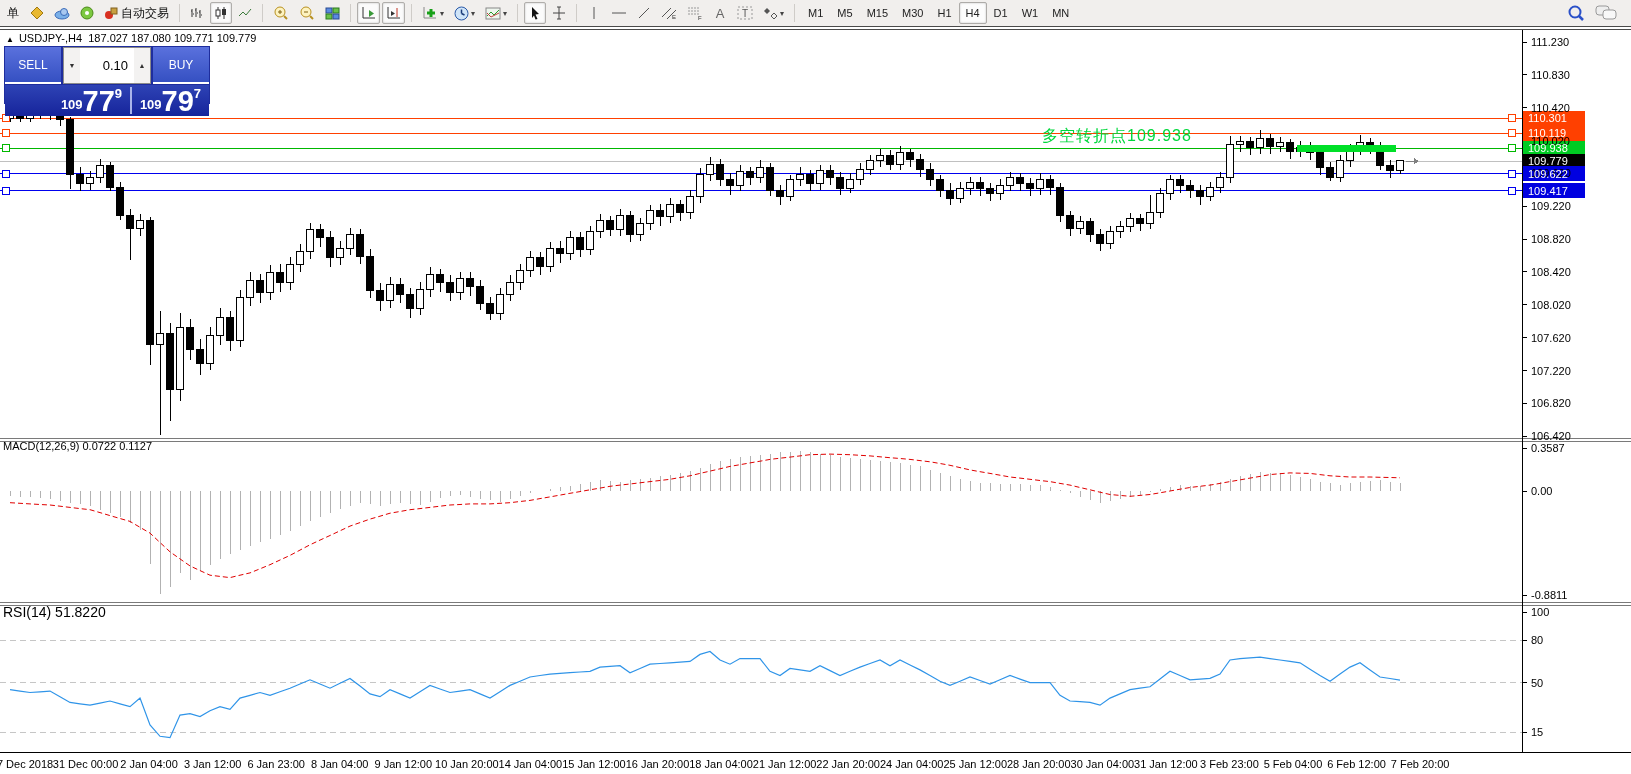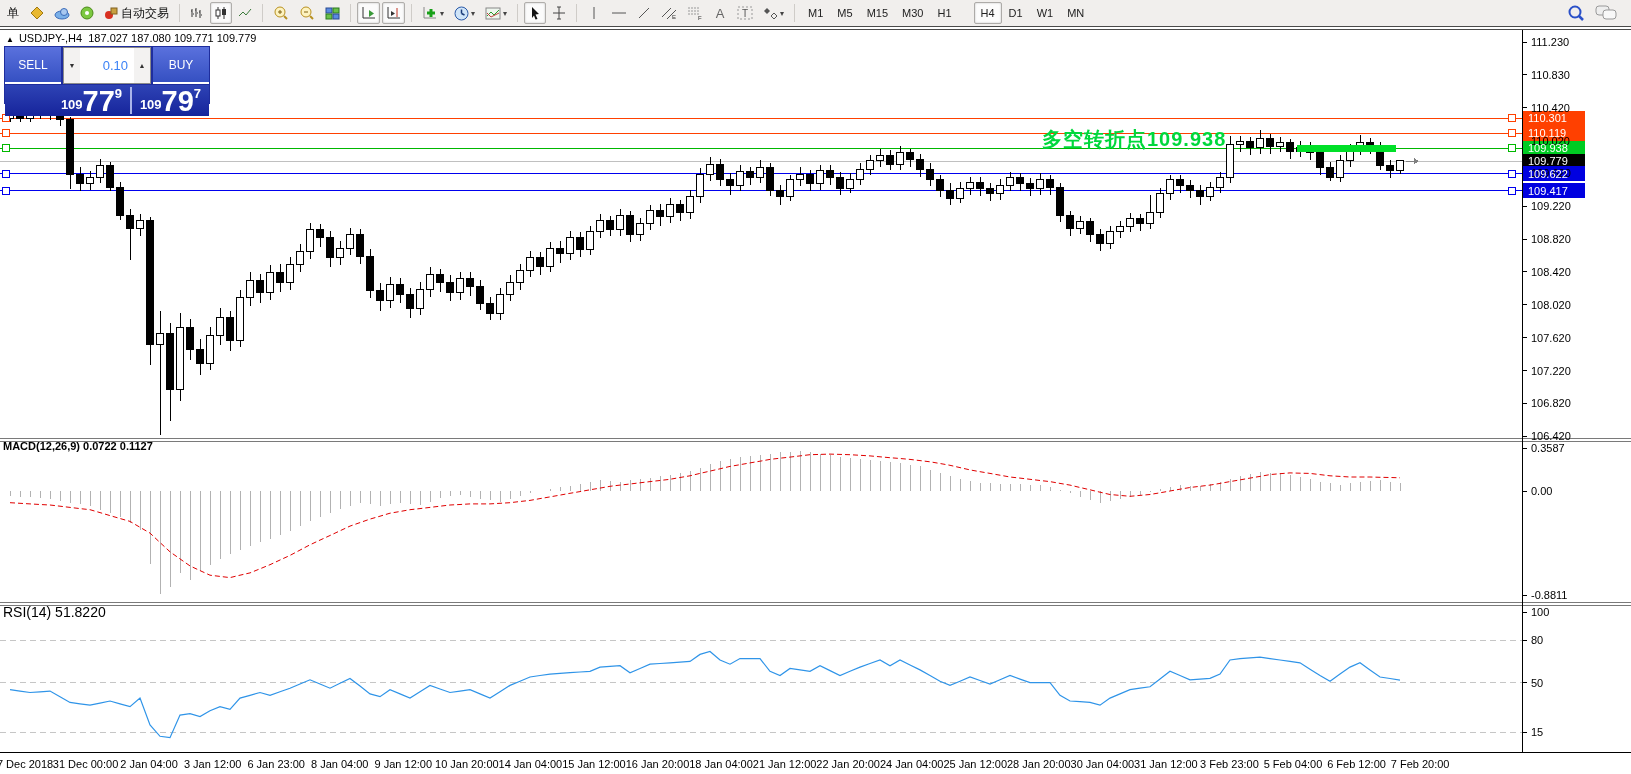--- a/index.html
+++ b/index.html
@@ -10,49 +10,49 @@
            border-bottom:1px solid #4a4a4a;display:flex;align-items:center;padding-left:2px;
            box-sizing:border-box;gap:2px;z-index:40;}
   .tb{height:22px;min-width:22px;display:flex;align-items:center;justify-content:center;
       border:1px solid transparent;border-radius:2px;font-size:11px;color:#222;padding:0 3px;
       box-sizing:border-box;white-space:nowrap;}
   .tb.active{background:#fbfbfb;border-color:#b0aeab;box-shadow:inset 0 0 2px #bbb;}
   .sep{width:1px;height:18px;background:#cfccc8;margin:0 4px;flex:0 0 auto;}
   .caret{font-size:8px;color:#444;margin-left:2px;}
   .tf{padding:0 6px;height:20px;display:flex;align-items:center;font-size:11px;color:#222;
       border:1px solid transparent;border-radius:2px;}
-  .tf.active{background:#fcfcfc;border-color:#adaba8;box-shadow:inset 0 0 2px #bbb;margin-left:15px;}
+  .tf.active{background:#fcfcfc;border-color:#adaba8;box-shadow:inset 0 0 2px #bbb;}
   #right-icons{margin-left:auto;display:flex;align-items:center;gap:10px;padding-right:14px;}
   .cjk{font-size:12px;color:#111;}
   
   #canvas-wrap{position:absolute;left:0;top:29px;width:1631px;height:747px;z-index:1;}
   
   #chart-title{position:absolute;left:6px;top:32px;font-size:11px;color:#000;z-index:10;}
   #chart-title .tri{font-size:8px;margin-right:5px;}
   #oneclick{position:absolute;left:4px;top:46px;width:206px;height:58px;background:#1e2d9d;
             z-index:20;padding:1px;box-sizing:border-box;}
   #oc-row1{display:flex;height:37px;gap:2px;}
   .oc-btn{flex:0 0 56px;display:flex;align-items:center;justify-content:center;color:#fff;
           font-size:12px;background:linear-gradient(#5a71dd,#3550c2);border-bottom:2px solid #fff;
           box-sizing:border-box;}
   #oc-spinner{flex:1;display:flex;background:#fff;border:1px solid #8a8a8a;box-sizing:border-box;}
   .oc-step{width:16px;display:flex;align-items:center;justify-content:center;font-size:7px;
            color:#333;background:#f3f2f1;border:0;}
   #oc-vol{flex:1;display:flex;align-items:center;justify-content:flex-end;padding-right:6px;
-          font-size:13px;color:#3b82f6;background:#fff;}
+          font-size:13px;color:#000000;background:#fff;}
   #oc-row2{display:flex;height:31px;margin-top:1px;background:linear-gradient(#2e43b5,#16249b);padding-left:48px;}
   .oc-price{flex:1;display:flex;align-items:flex-end;justify-content:center;color:#fff;
             padding-bottom:2px;}
   .oc-price .small{font-size:13px;font-weight:bold;margin-bottom:2px;}
   .oc-price .big{font-size:29px;font-weight:bold;line-height:26px;margin-top:6px;}
   .oc-price .sup{font-size:13px;font-weight:bold;align-self:flex-start;margin-top:1px;}
   #oc-div{width:2px;background:#aab4ea;margin:2px 0;}
-  #macd-label{position:absolute;left:3px;top:440px;font-size:11px;color:#000;z-index:10;font-weight:bold;}
+  #macd-label{position:absolute;left:3px;top:440px;font-size:11px;color:#000;z-index:10;}
   #rsi-label{position:absolute;left:3px;top:604px;font-size:14px;color:#000;z-index:10;}
-  #annotation{position:absolute;left:1042px;top:126px;font-size:20px;font-weight:bold;
+  #annotation{position:absolute;left:1042px;top:126px;font-size:16px;font-weight:normal;
               letter-spacing:1px;z-index:10;}
   svg text{font-family:"Liberation Sans",sans-serif;}
   .icon-svg{display:block;}
 </style>
 </head>
 <body>
 
 <div id="toolbar">
   <div class="tb cjk">单</div>
   <div class="tb">

